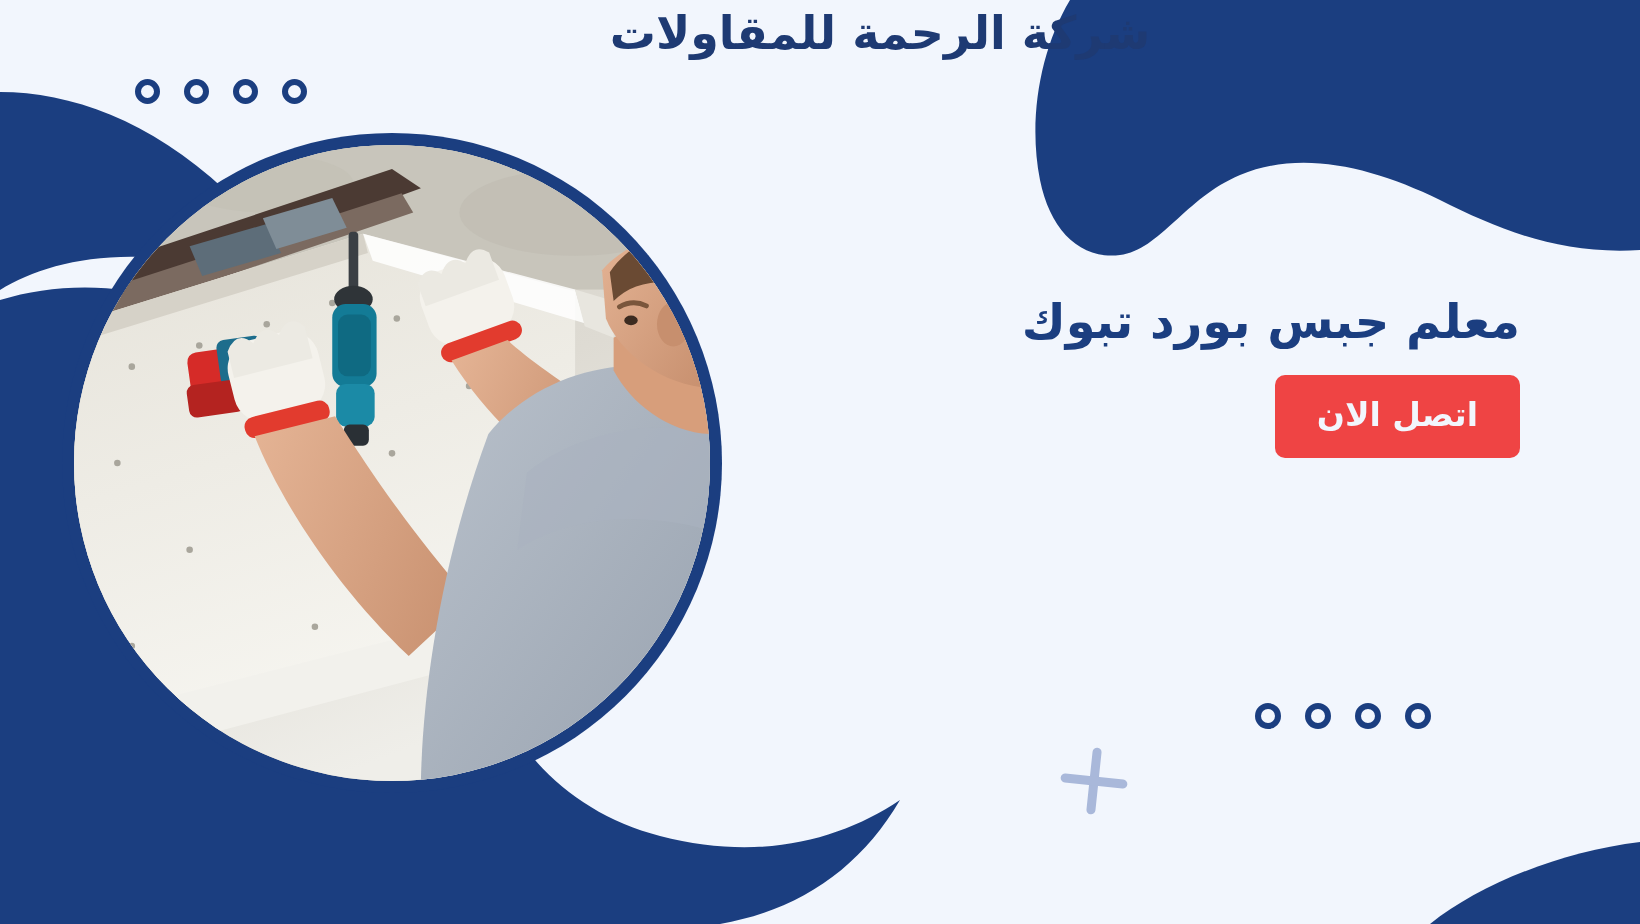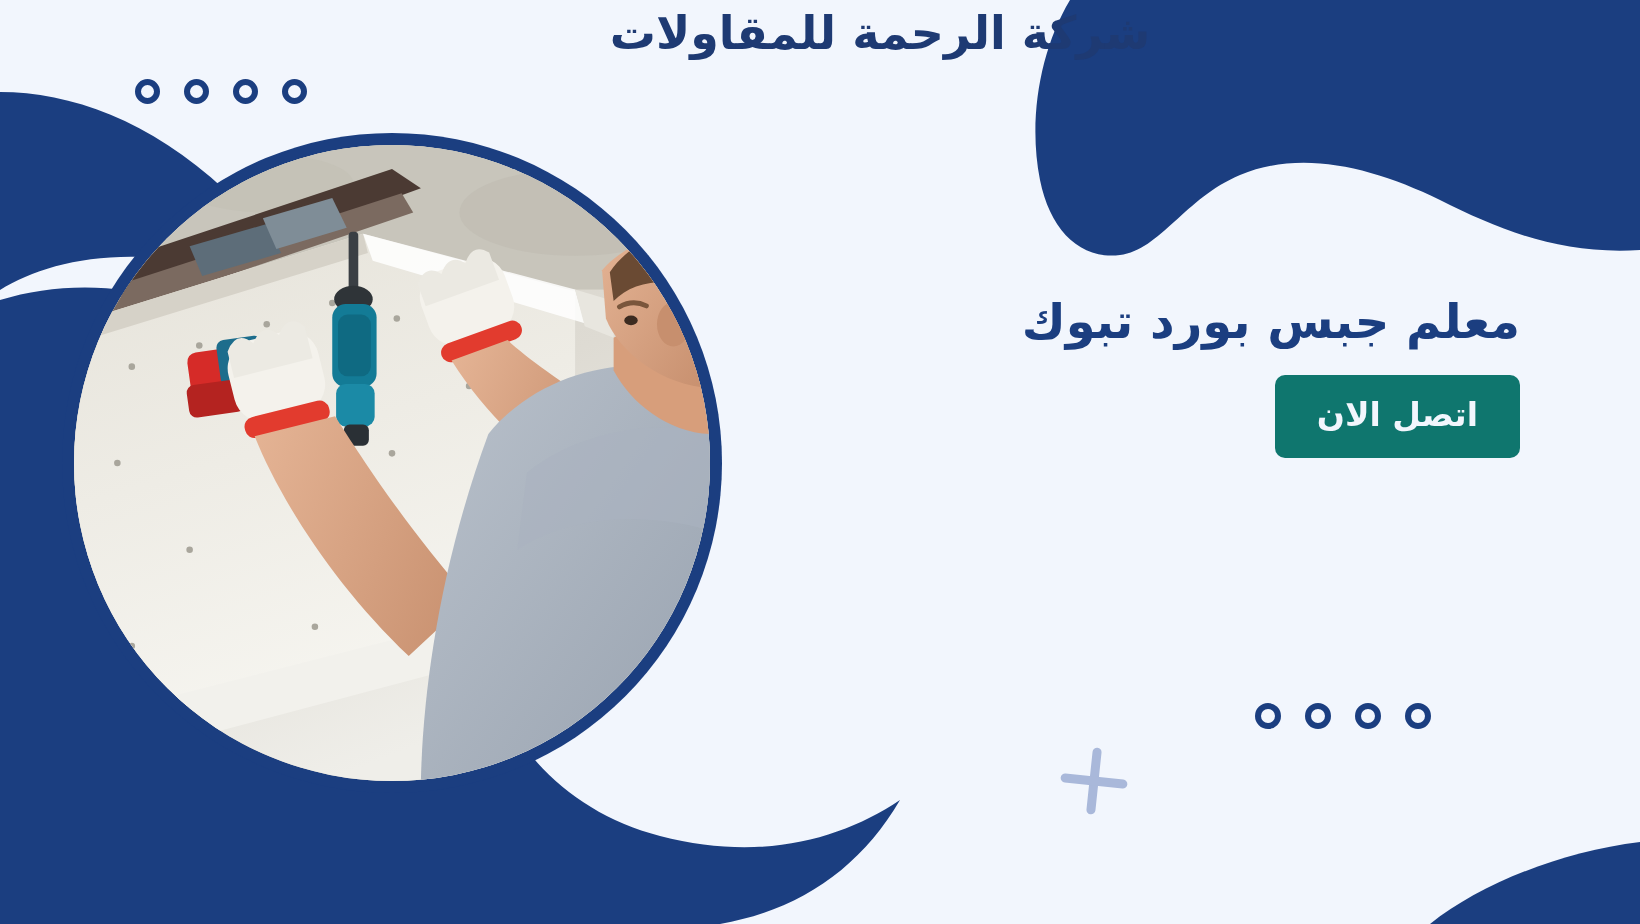--- a/index.html
+++ b/index.html
@@ -97,21 +97,21 @@
   }
   .cta-row {
     display: flex;
     justify-content: flex-start;
     padding-right: 0;
   }
   .cta-button {
     display: inline-flex;
     align-items: center;
     justify-content: center;
-    background: #0f766e;
+    background: #ef4444;
     color: #f2f6fd;
     font-size: 33px;
     font-weight: 700;
     border: none;
     border-radius: 10px;
     padding: 20px 42px 24px 42px;
     min-width: 218px;
     cursor: pointer;
     font-family: inherit;
     box-sizing: border-box;

